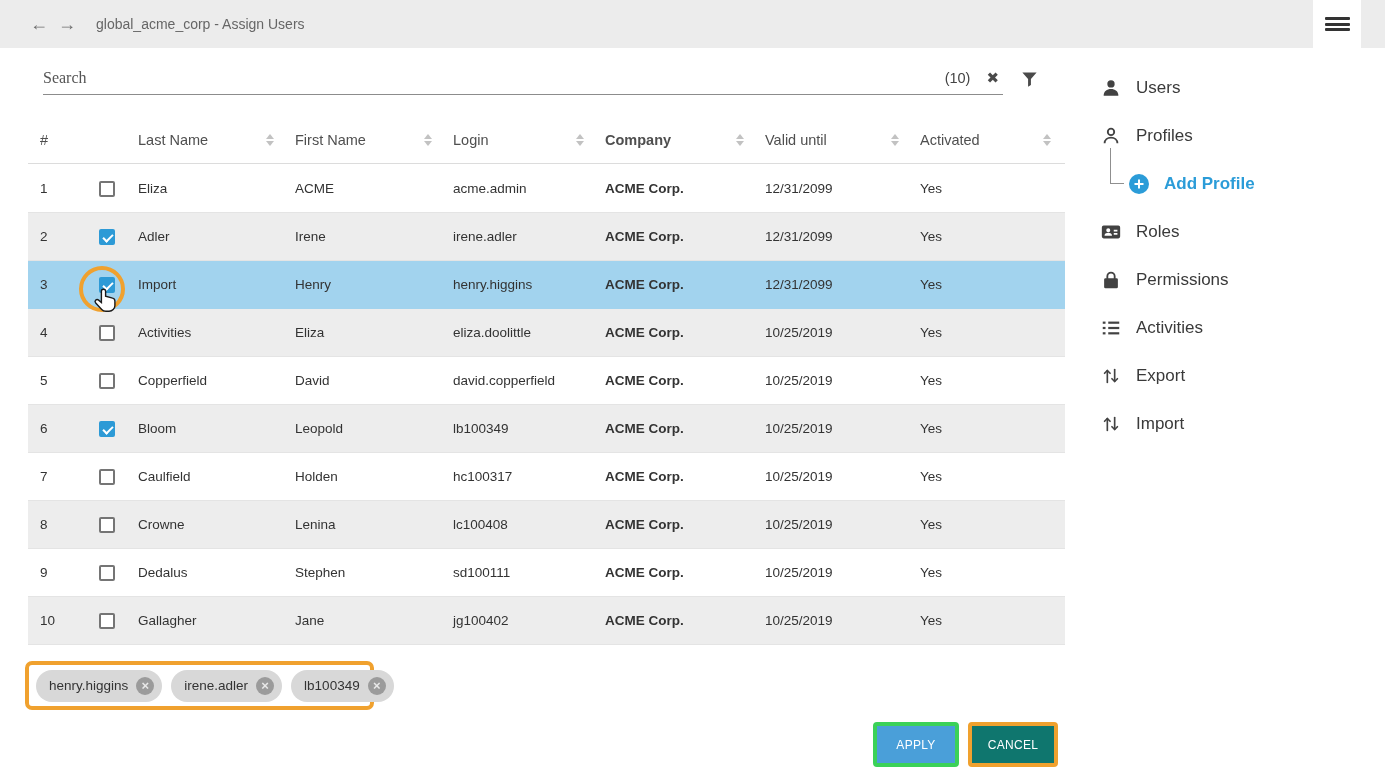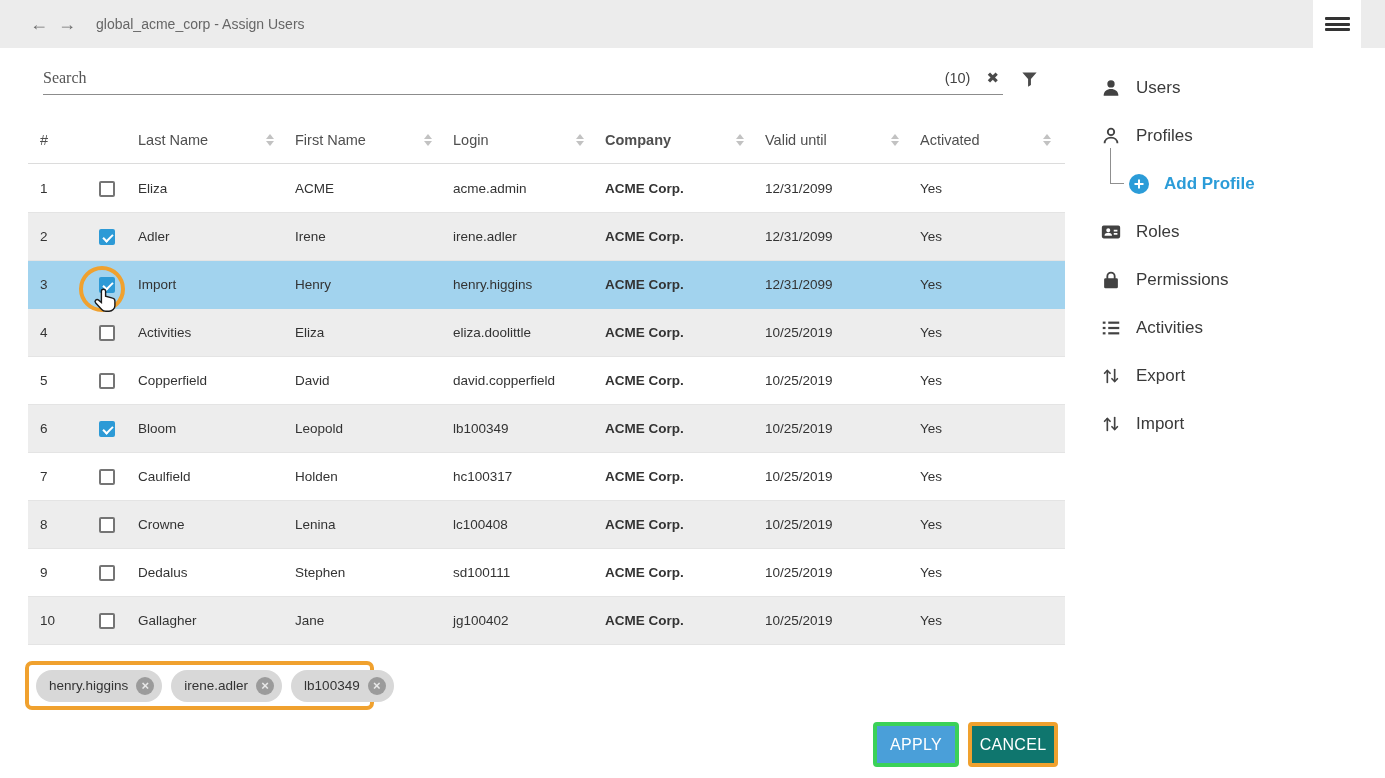--- a/index.html
+++ b/index.html
@@ -45,21 +45,21 @@
 
   
   .chips-annotation { position:absolute; left:25px; top:661px; width:349px; height:49px; border:4px solid #F0A12E; border-radius:7px; }
   .chips { display:flex; align-items:center; height:100%; padding-left:7px; gap:9px; }
   .chip { height:32px; background:#d8d8d8; border-radius:16px; display:flex; align-items:center; gap:8px; padding:0 8px 0 13px; font-size:13.5px; color:#333; }
   .chip .x { width:18px; height:18px; border-radius:50%; background:#9b9b9b; color:#e9e9e9; font-size:13px; font-weight:bold; display:flex; align-items:center; justify-content:center; cursor:pointer; line-height:1; }
 
   
   .apply-annotation { position:absolute; left:873px; top:722px; border:4px solid #3BD158; border-radius:4px; }
   .cancel-annotation { position:absolute; left:968px; top:722px; border:4px solid #F0A12E; border-radius:4px; }
-  .btn { display:block; border:none; height:37px; font-family:inherit; font-size:16px; letter-spacing:.3px; color:#fff; cursor:pointer; }
+  .btn { display:block; border:none; height:37px; font-family:inherit; font-size:12px; letter-spacing:.3px; color:#fff; cursor:pointer; }
   .btn.apply { width:78px; background:#4A9FD9; }
   .btn.cancel { width:82px; background:#0f766e; }
 
   
   .sidebar { position:absolute; left:1080px; top:64px; width:300px; }
   .side-item { display:flex; align-items:center; gap:14px; height:48px; padding-left:20px; cursor:pointer; }
   .side-item .slabel { font-size:17px; color:#3a3a3a; }
   .side-item.child { padding-left:48px;gap:14px; }
   .side-item.child .slabel { color:#2B9CD8; font-weight:bold; }
   .connector { position:absolute; left:30px; top:84px; width:14px; height:36px; border-left:1px solid #8f8f8f; border-bottom:1px solid #8f8f8f; }

